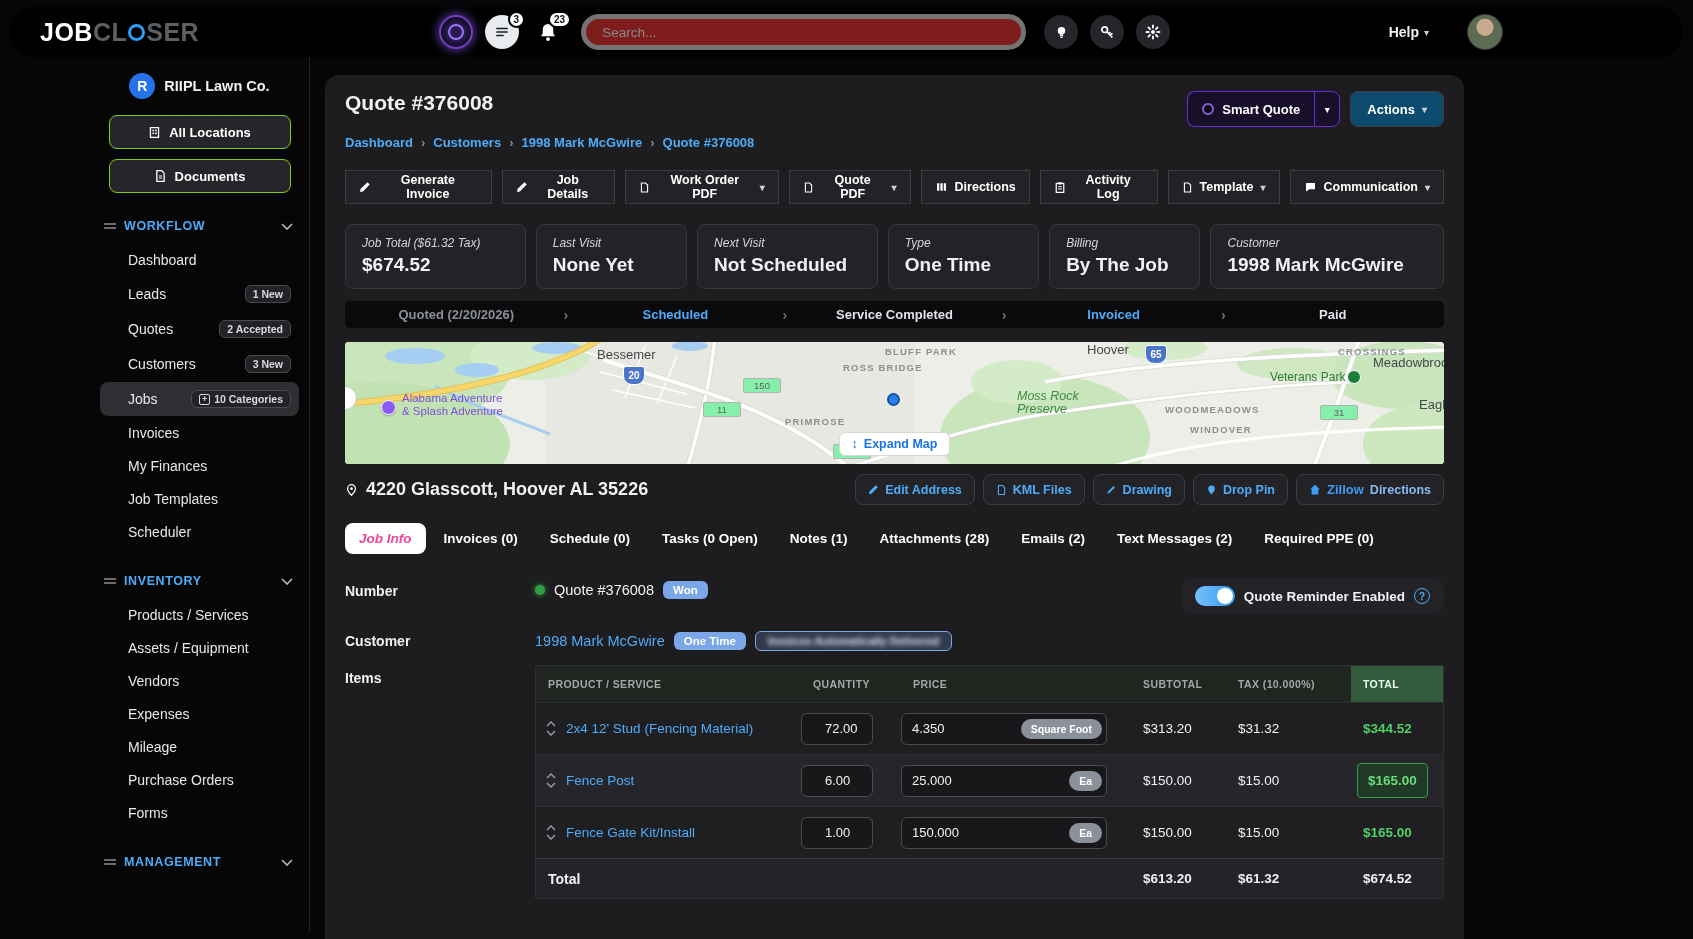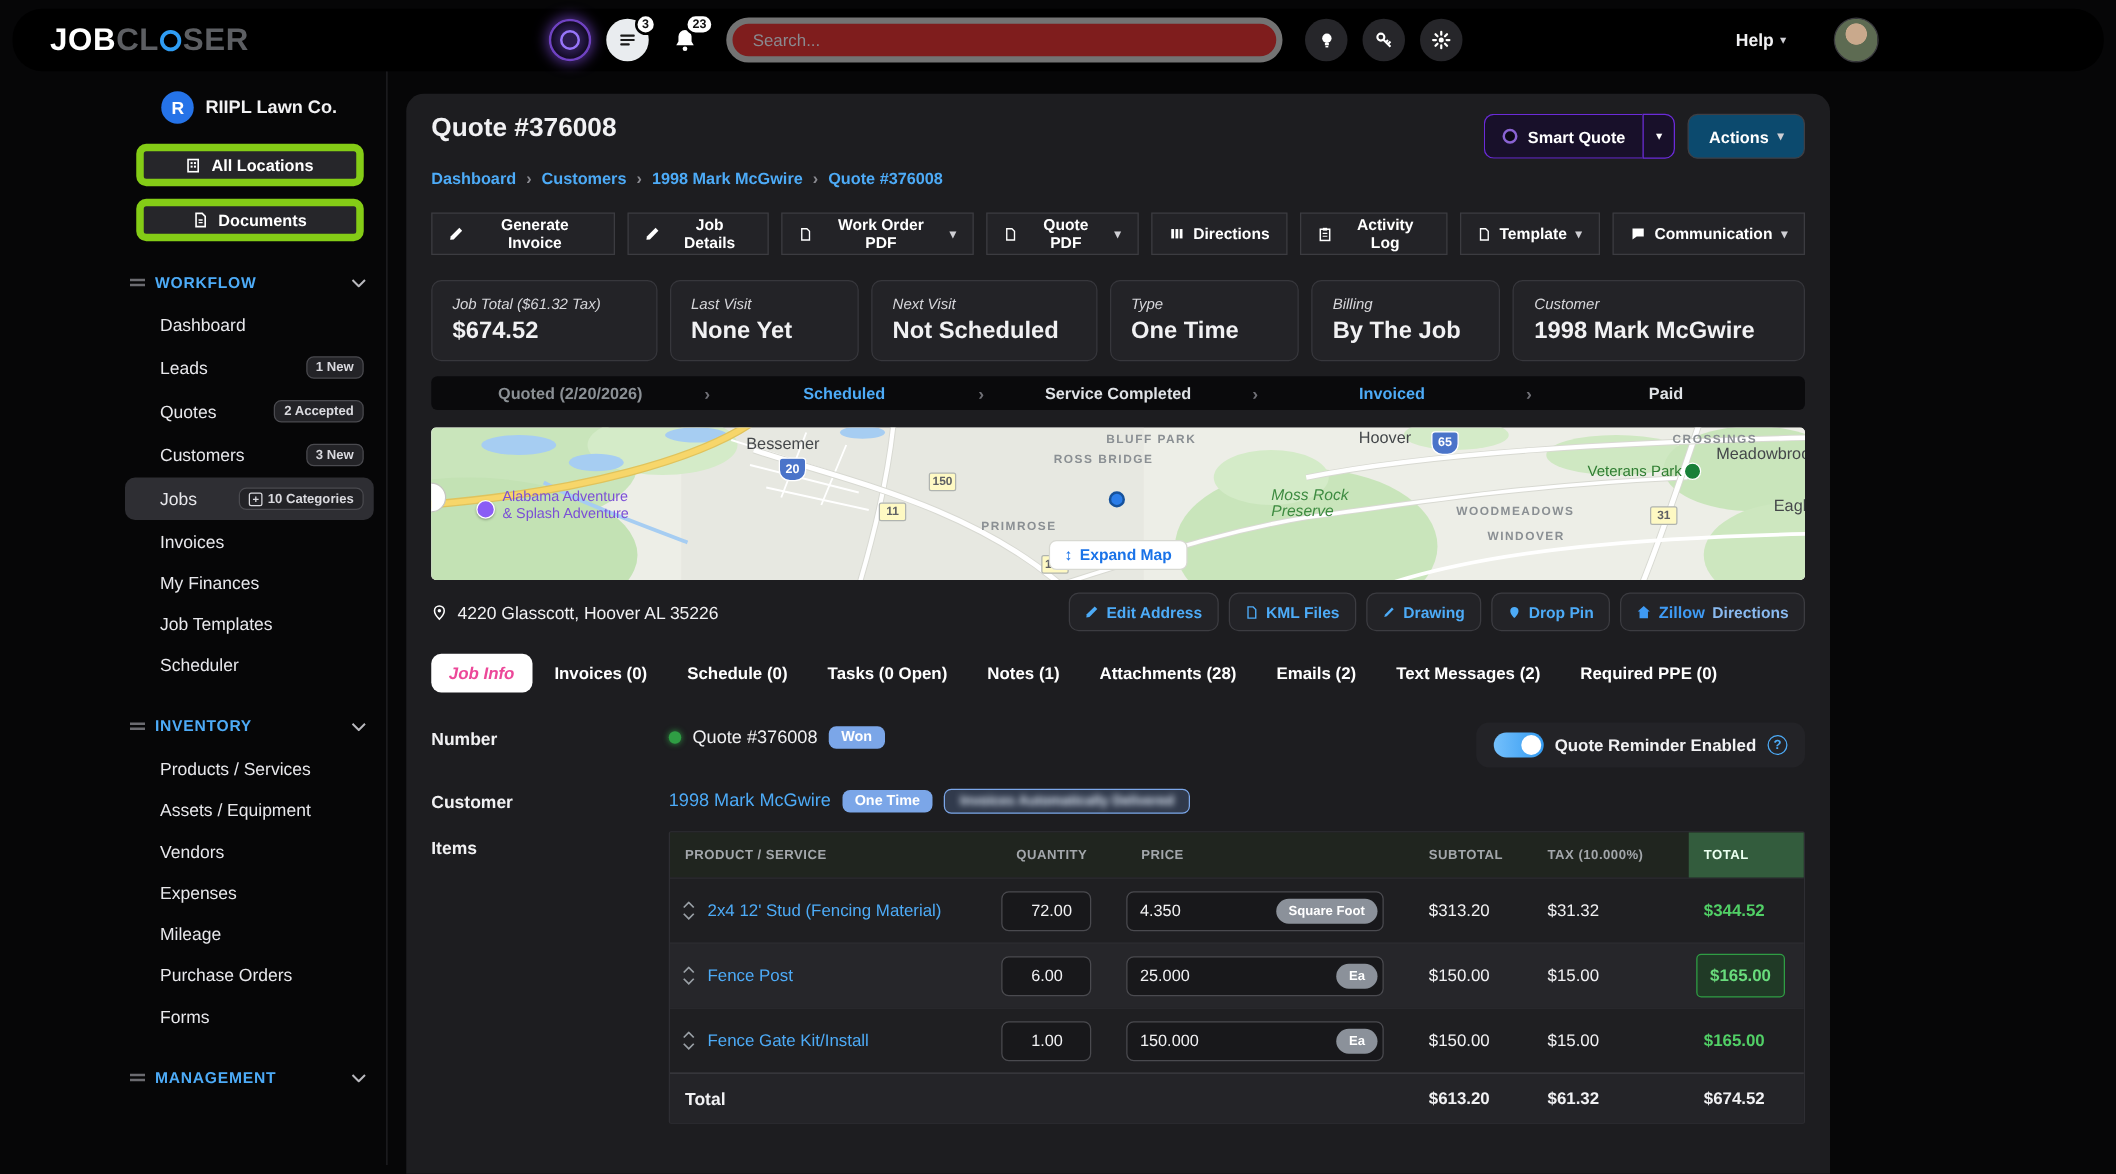--- a/index.html
+++ b/index.html
@@ -38,21 +38,21 @@
   .layout { display:flex; align-items:flex-start; }
   .sidebar { width:310px; min-height:875px; padding:16px 10px 0 100px; border-right:1px solid #222226; }
   .panel { width:1139px; margin:18px 0 0 15px; background:#1d1d20; border-radius:14px 14px 0 0;
     padding:16px 20px 30px; min-height:857px; }
 
   
   .side-company { display:flex; align-items:center; justify-content:center; gap:9px; margin-bottom:16px; }
   .cavatar { width:26px; height:26px; border-radius:50%; background:#2573e8; color:#fff; font-weight:800;
     font-size:14px; display:flex; align-items:center; justify-content:center; }
   .cname { font-size:14.5px; font-weight:700; }
-  .side-btn { width:182px; height:34px; margin:0 auto 10px; background:#26262a; border:6px solid #84cc16;
+  .side-btn { width:182px; height:34px; margin:0 auto 10px; background:#26262a; border:1px solid #84cc16;
     border-radius:8px; color:#fff; font-weight:700; font-size:13px; display:flex; align-items:center;
     justify-content:center; gap:8px; cursor:pointer; }
   .side-section { display:flex; align-items:center; gap:8px; padding:12px 6px 10px 4px; margin-top:14px;
     color:#4dabf7; font-size:12.5px; font-weight:800; letter-spacing:.6px; cursor:pointer; }
   .side-section .chev { margin-left:auto; }
   .dashes { display:inline-block; width:12px; }
   .dashes i { display:block; height:2px; background:#6b6b70; margin:2px 0; }
   .side-item { display:flex; align-items:center; justify-content:space-between; padding:8px 8px 8px 28px;
     border-radius:8px; font-size:14px; color:#e8e8ec; cursor:pointer; margin:1px 0; }
   .side-item.active { background:#2e2e33; }
@@ -111,34 +111,34 @@
   .park { font-size:12px; color:#2f7d32; }
   .parkname { font-size:12.5px; color:#3d8b40; font-style:italic; line-height:13px; }
   .attraction { font-size:11.5px; color:#7b4fd6; line-height:13px; }
   .attr-icon { position:absolute; width:15px; height:15px; border-radius:50%; background:#8a5cf5;
     border:1.5px solid #fff; box-shadow:0 1px 2px rgba(0,0,0,.3); }
   .tree-icon { position:absolute; width:14px; height:14px; border-radius:50%; background:#188038;
     border:1.5px solid #fff; }
   .shield-i { position:absolute; width:22px; height:19px; background:#4a74c9; border:1px solid #fff;
     border-radius:3px 3px 9px 9px; color:#fff; font-size:10px; font-weight:700; display:flex;
     align-items:center; justify-content:center; }
-  .shield-w { position:absolute; width:22px; height:15px; background:#fef9c3; border:1px solid #b0b4b0;
-    border-radius:2px; color:#5f6165; font-size:9.5px; font-weight:700; display:flex; align-items:center;
+  .shield-w { position:absolute; width:38px; height:15px; background:#86efac; border:1px solid #b0b4b0;
+    border-radius:2px; color:#5f6165; font-size:9.5px; font-weight:400; display:flex; align-items:center;
     justify-content:center; }
   .map-dot { position:absolute; width:13px; height:13px; border-radius:50%; background:#2b7de9;
     border:2px solid #16529c; }
   .expand-btn { position:absolute; left:50%; transform:translateX(-50%); top:90px; background:#fff;
     border:1px solid #d8d9d2; border-radius:6px; color:#1a73e8; font-size:12.5px; font-weight:700;
     padding:4px 12px; display:flex; gap:6px; align-items:center; cursor:pointer; }
   .edge-ctrl { position:absolute; left:-12px; top:44px; width:24px; height:24px; border-radius:50%;
     background:#fff; border:1px solid #c5c6c0; cursor:pointer; }
 
   
   .addr-row { display:flex; align-items:center; margin-bottom:18px; }
-  .addr-text { font-size:14px; font-weight:400; margin-left:8px; }
+  .addr-text { font-size:18px; font-weight:700; margin-left:8px; }
   .addr-btns { margin-left:auto; display:flex; gap:8px; }
   .addr-btn { height:31px; background:#232327; border:1px solid #3c3c41; border-radius:8px; color:#4dabf7;
     font-weight:700; font-size:12.5px; padding:0 12px; display:flex; align-items:center; gap:6px; cursor:pointer; }
   .zillow-brand { color:#3f9bf5; font-weight:800; font-size:13px; }
   .zestimate { color:#8abaf0; font-weight:600; }
 
   
   .tabs { display:flex; gap:4px; margin-bottom:24px; }
   .tab { padding:8px 14px; border-radius:8px; color:#fff; font-weight:700; font-size:13.5px; cursor:pointer; }
   .tab.active { background:#fff; color:#ec4899;font-style:italic; }

